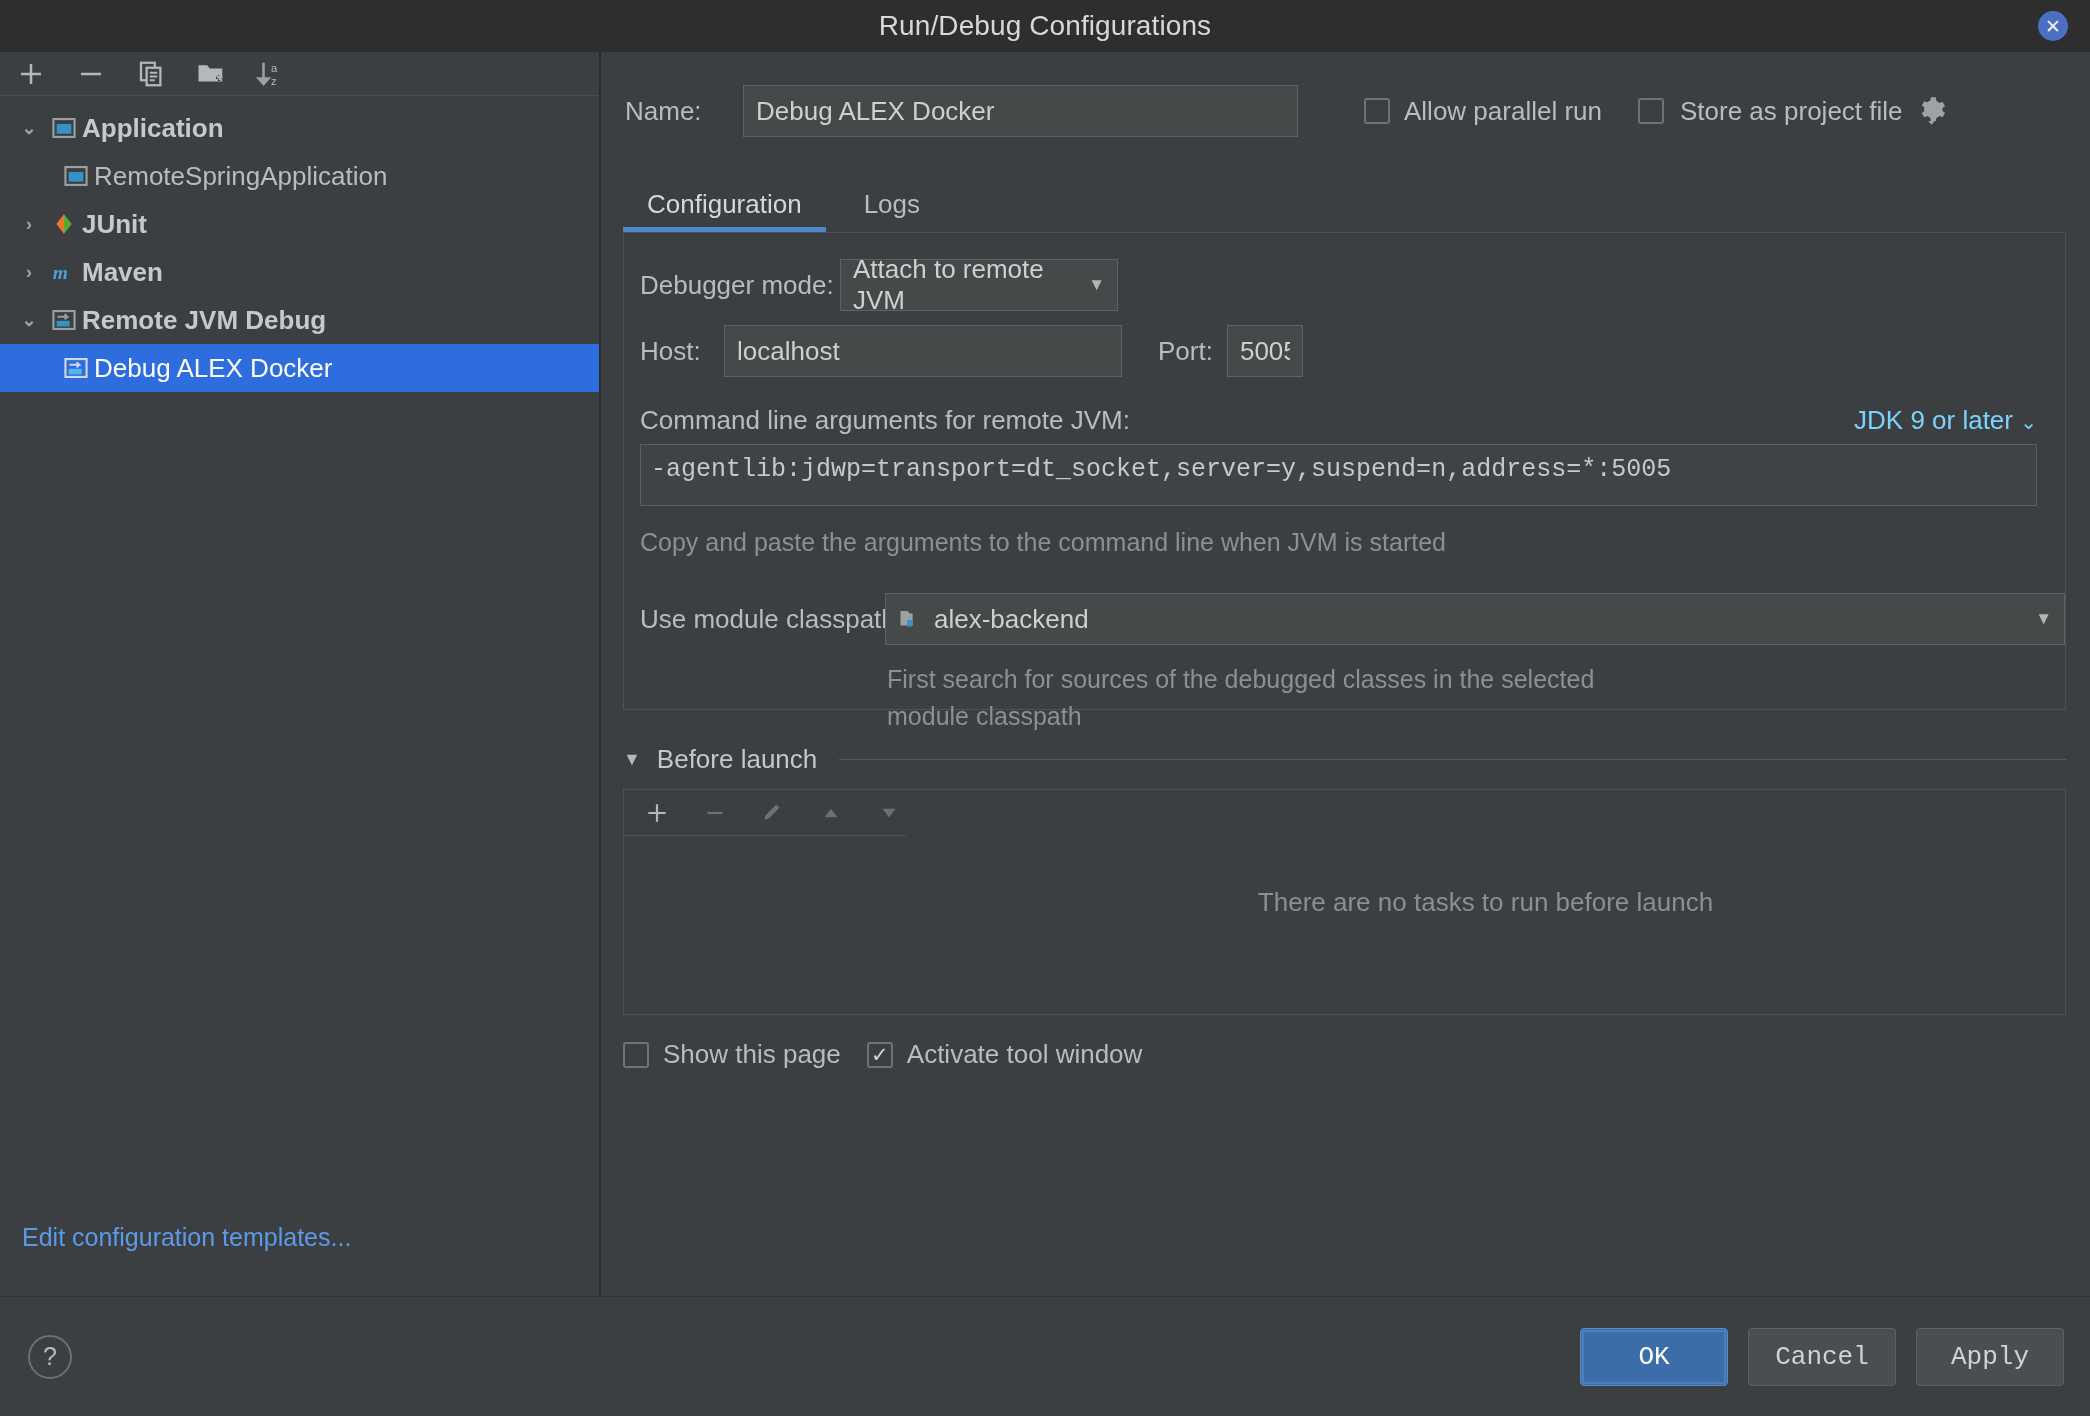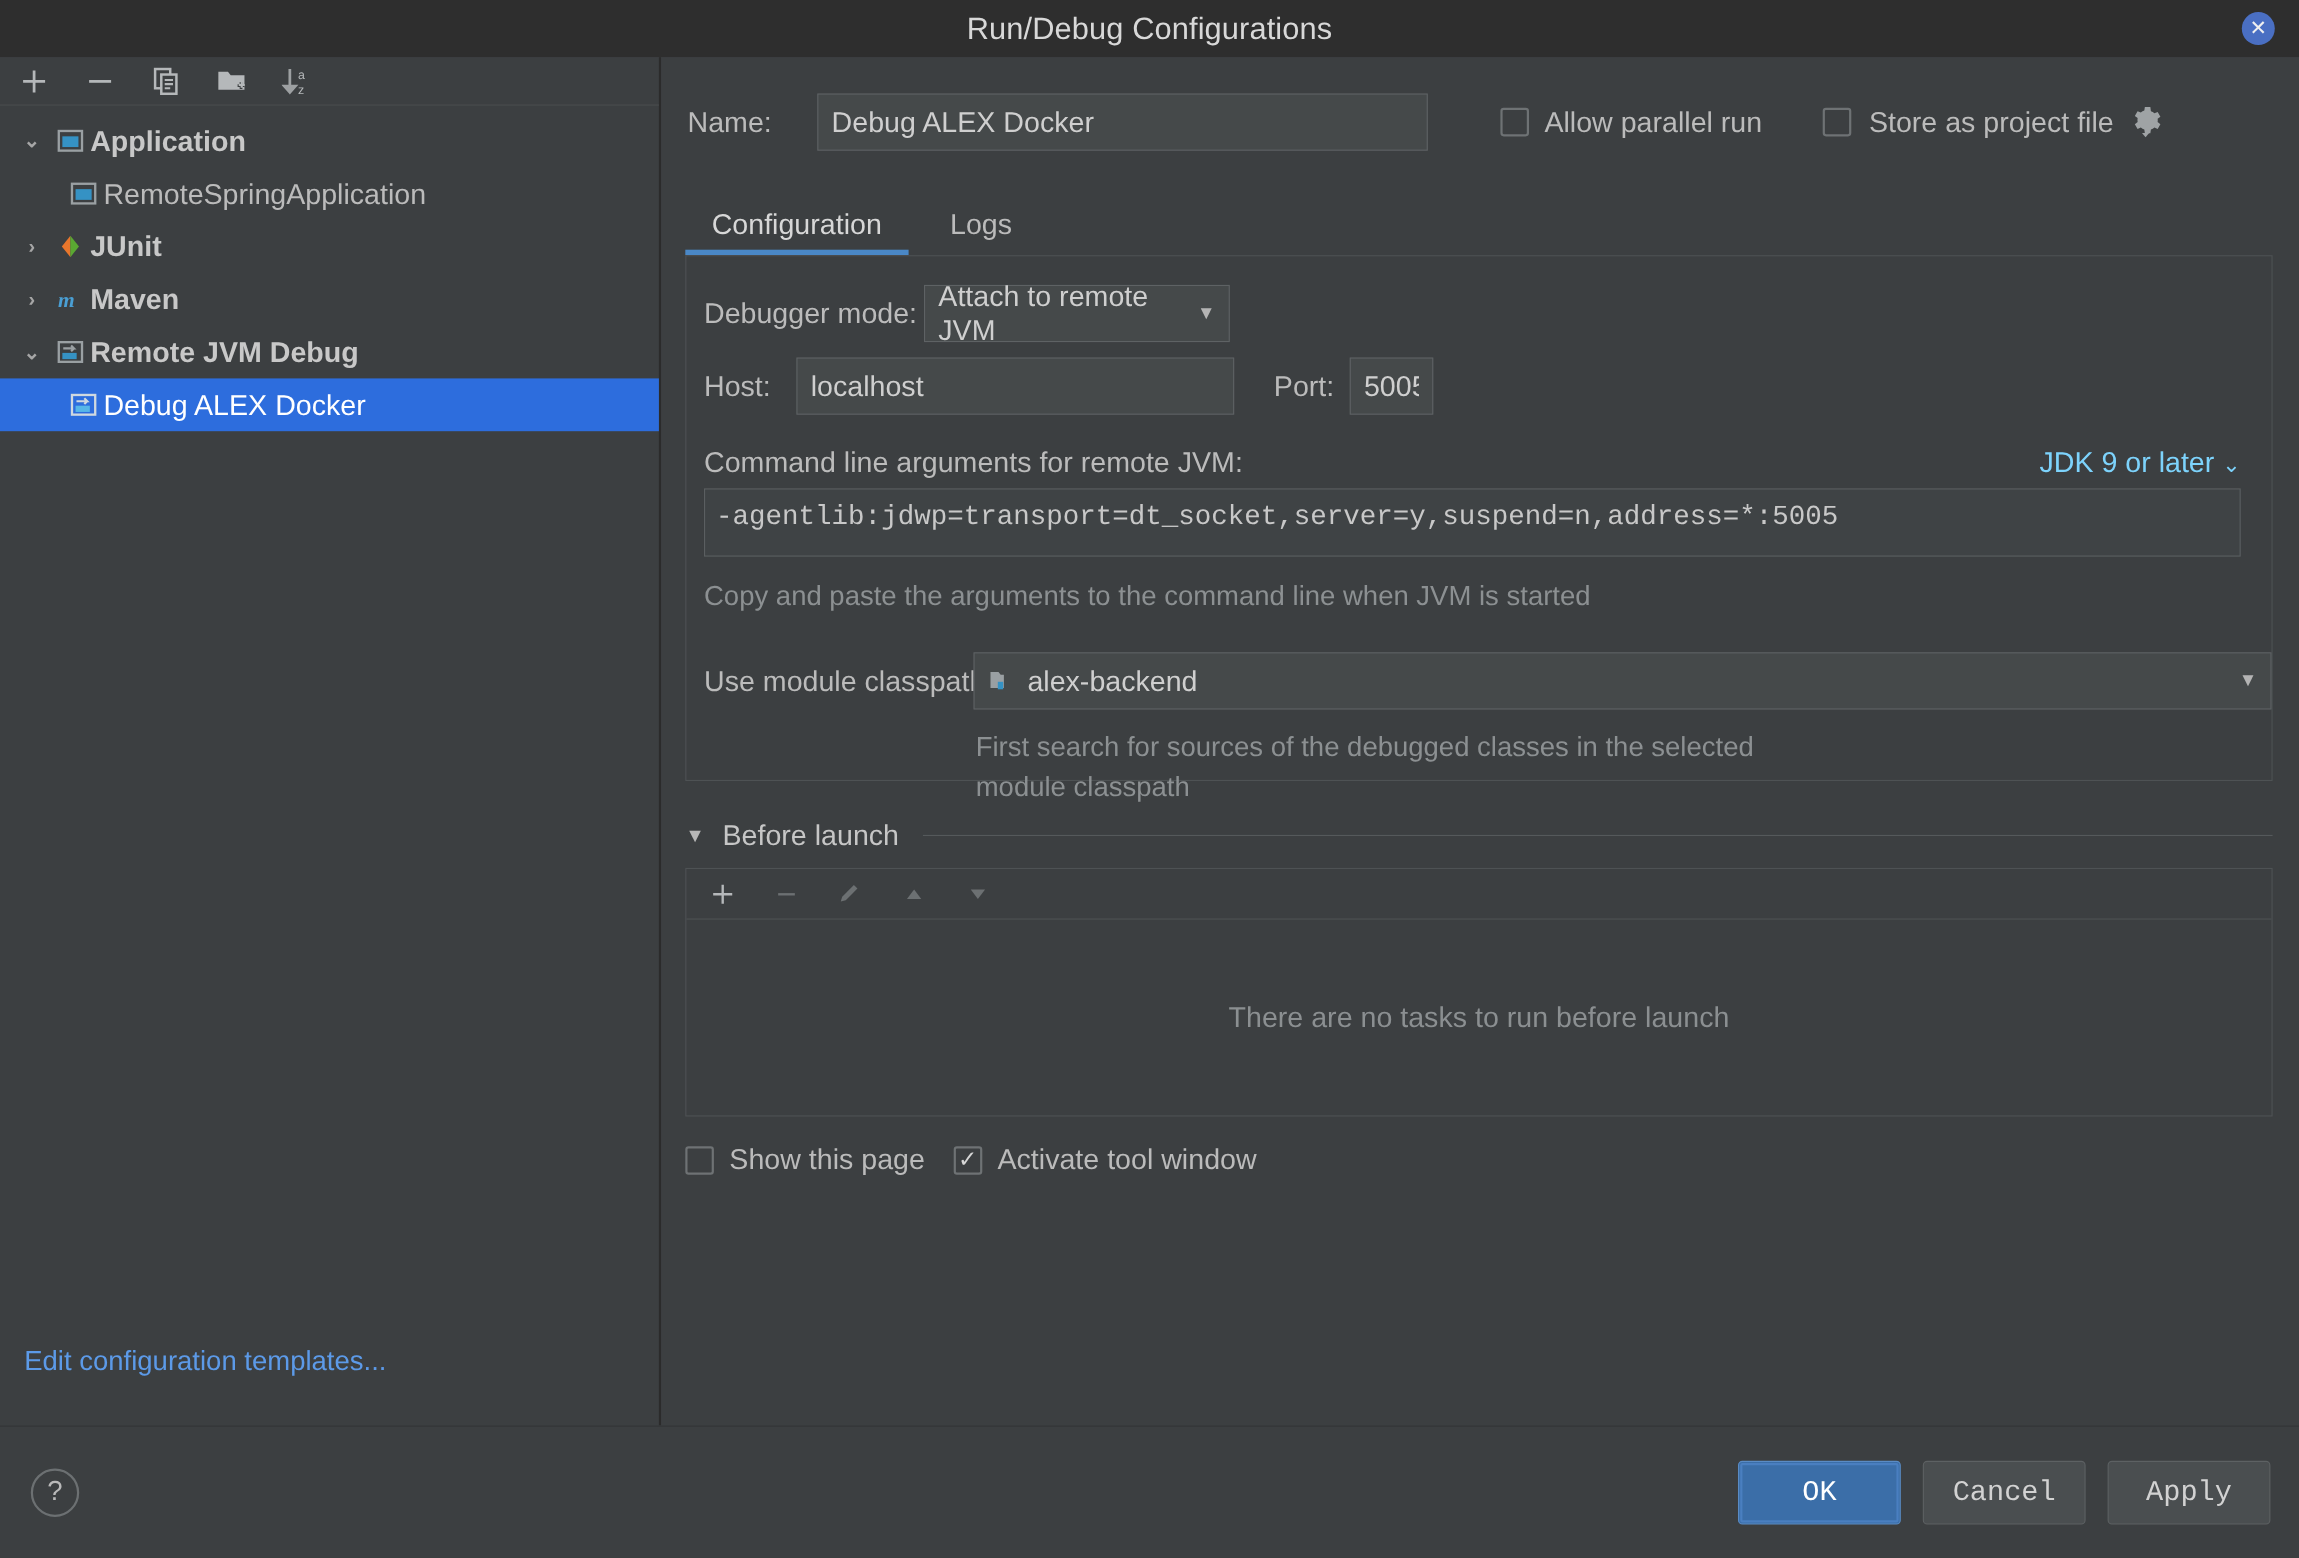--- a/index.html
+++ b/index.html
@@ -143,21 +143,21 @@
   .bl-header {
     display: flex; align-items: center; gap: 16px;
     margin: 34px 24px 0 22px;
   }
   .bl-caret { color: #b7b7b7; font-size: 18px; cursor: pointer; }
   .bl-title { color: #c6c6c6; font-size: 26px; white-space: nowrap; }
   .bl-line { flex: 1; height: 1px; background: #55595b; margin-left: 6px; }
 
   .bl-panel {
     margin: 14px 24px 0 22px; border: 1px solid #4e5254; height: 226px;
-    display: flex; flex-direction: column;
+    display: flex; 
   }
   .bl-toolbar {
     height: 46px; display: flex; align-items: center; gap: 24px;
     padding-left: 16px; border-bottom: 1px solid #4e5254;
   }
   .bl-tb-icon { width: 34px; height: 34px; display: flex; align-items: center;
     justify-content: center; cursor: pointer; color: #9b9e9f; }
   .bl-empty {
     flex: 1; display: flex; align-items: center; justify-content: center;
     color: #8b8f91; font-size: 26px;
@@ -313,21 +313,21 @@
 
       <div class="name-row">
         <span class="lbl name-label">Name:</span>
         <input class="text-input name-input" type="text" value="Debug ALEX Docker" style="">
 
         <div class="cbx-wrap" style="margin-left:66px;">
           <span class="cbx"></span>
           <span class="cbx-label">Allow parallel run</span>
         </div>
 
-        <div class="cbx-wrap" style="margin-left:55px;gap:16px;">
+        <div class="cbx-wrap" style="margin-left:36px;gap:16px;">
           <span class="cbx"></span>
           <span class="cbx-label">Store as project file</span>
         </div>
         <span style="margin-left:14px;display:flex;align-items:center;">
           <svg width="30" height="30" viewBox="0 0 24 24">
             <path d="M12 8.2a3.8 3.8 0 100 7.6 3.8 3.8 0 000-7.6zm8.5 3.8c0-.5-.05-1-.13-1.46l2.04-1.5-2-3.46-2.37.98a8.3 8.3 0 00-2.54-1.47L15.1 2h-4l-.4 2.6a8.3 8.3 0 00-2.54 1.47L5.8 5.1l-2 3.46 2.04 1.5a8.6 8.6 0 000 2.92L3.8 14.5l2 3.46 2.37-.98a8.3 8.3 0 002.53 1.47l.4 2.6h4l.4-2.6a8.3 8.3 0 002.54-1.47l2.37.98 2-3.46-2.04-1.5c.08-.47.13-.96.13-1.46z" fill="#9fa3a5" transform="translate(0,-1)"></path>
             <path d="M9 20l2.6 3 2.6-3z" fill="#9fa3a5"></path>
           </svg>
         </span>
       </div>

